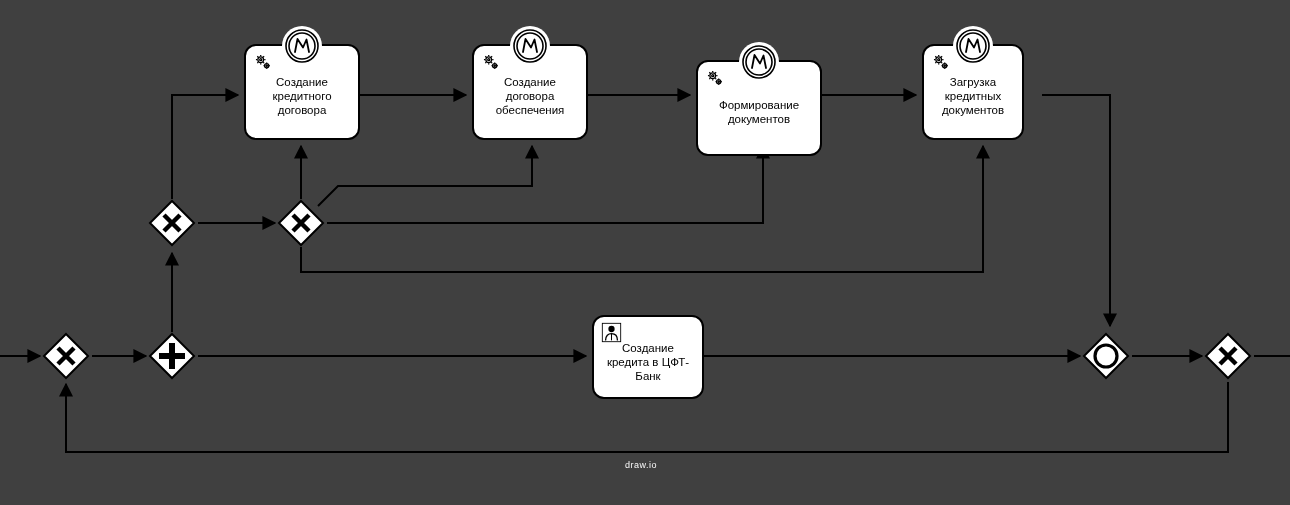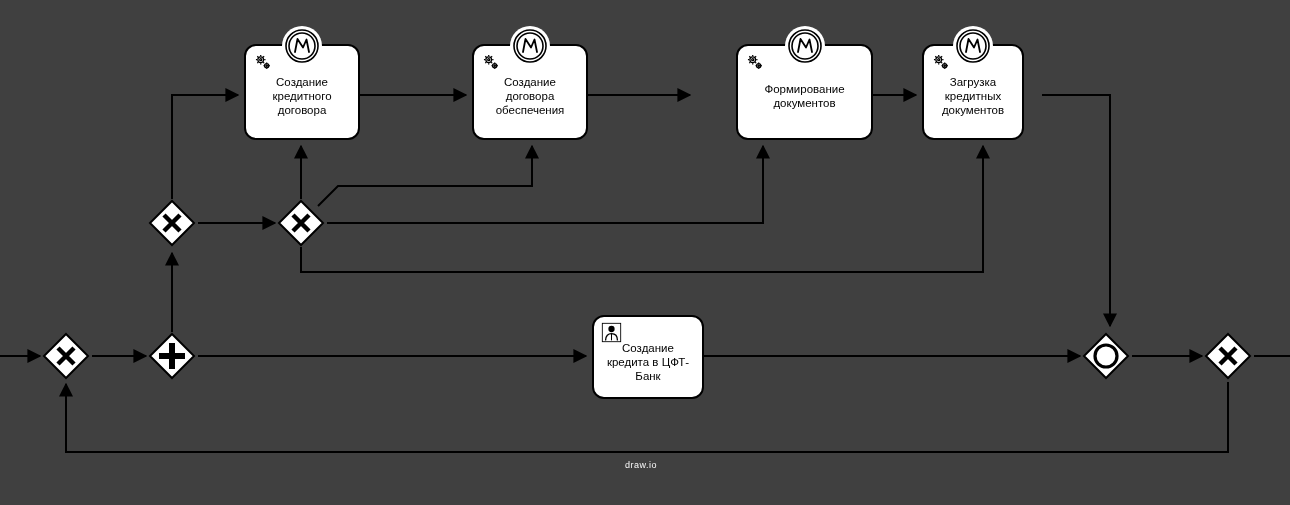--- a/index.html
+++ b/index.html
@@ -163,21 +163,21 @@
         <circle cx="20" cy="20" r="16" fill="#ffffff" stroke-width="1.6"></circle>
         <circle cx="20" cy="20" r="13" fill="#ffffff" stroke-width="1.6"></circle>
         <path d="M13 26 L15.5 13 L21 21.5 L24.5 13.5 L27 26" stroke-width="1.8" stroke-linejoin="round" stroke-linecap="round"></path>
       </svg>
     </span>
     <span class="task-label">Создание
 договора
 обеспечения</span>
   </div>
 
-  <div class="task" style="left:696px; top:44px; width:137px; height:96px;margin-left:40px;">
+  <div class="task" style="left:696px; top:60px; width:126px; height:96px;">
     <span class="task-icon">
       <svg viewBox="0 0 24 24" width="22" height="22" fill="none" stroke="#000000" stroke-width="1.4">
         <circle cx="9.5" cy="9.5" r="3.1"></circle>
         <circle cx="9.5" cy="9.5" r="1.1"></circle>
         <path d="M9.5 4.3v1.4 M9.5 13.3v1.4 M4.3 9.5h1.4 M13.3 9.5h1.4 M5.8 5.8l1 1 M12.2 12.2l1 1 M13.2 5.8l-1 1 M6.8 12.2l-1 1"></path>
         <circle cx="16" cy="16" r="2.3"></circle>
         <circle cx="16" cy="16" r="0.8"></circle>
         <path d="M16 12.6v1 M16 18.4v1 M12.6 16h1 M18.4 16h1"></path>
       </svg>
     </span>

